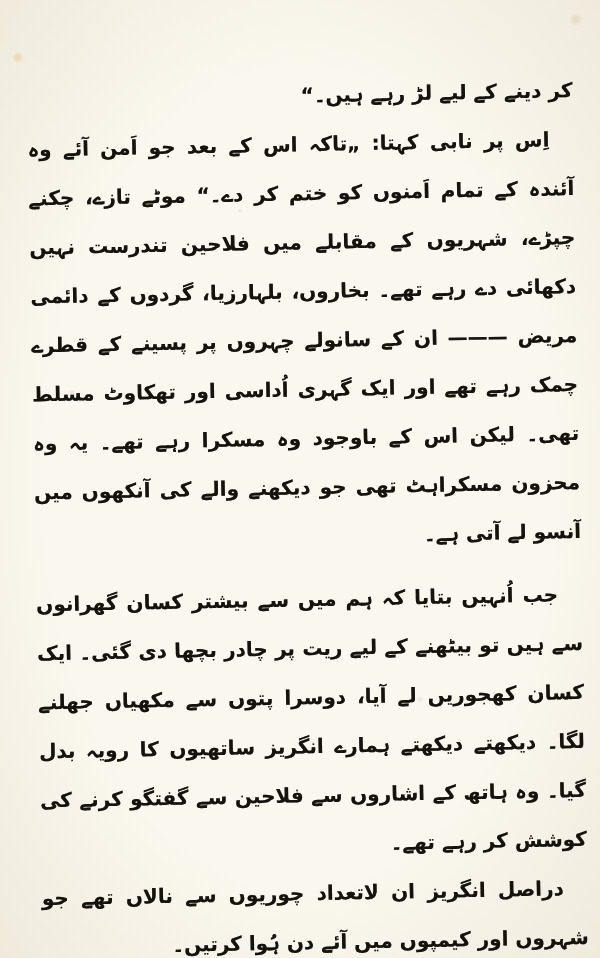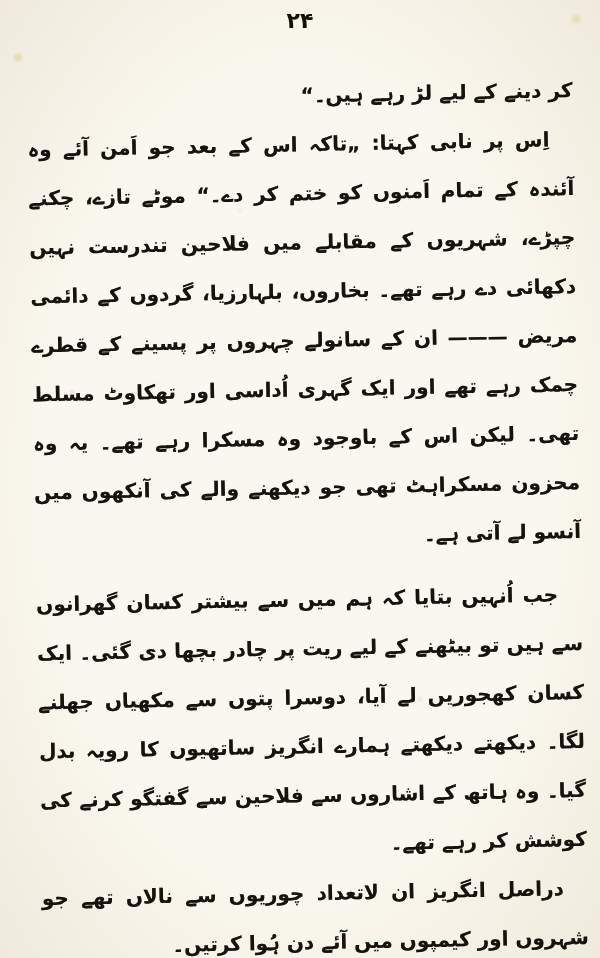--- a/index.html
+++ b/index.html
@@ -58,21 +58,20 @@
   .para.tail {
     text-indent: 0; 
   }
   .para.gap-before { margin-top: 14px; }
 </style>
 </head>
 <body>
 
 <div class="page">
 
-  <div class="page-number">۲۴</div>
 
   <div class="content">
 
     <p class="para tail">کر دینے کے لیے لڑ رہے ہیں۔“</p>
 
     <p class="para">اِس پر نابی کہتا: „تاکہ اس کے بعد جو اَمن آئے وہ آئندہ کے تمام اَمنوں کو ختم کر دے۔“ موٹے تازے، چکنے چپڑے، شہریوں کے مقابلے میں فلاحین تندرست نہیں دکھائی دے رہے تھے۔ بخاروں، بلہارزیا، گردوں کے دائمی مریض ——— ان کے سانولے چہروں پر پسینے کے قطرے چمک رہے تھے اور ایک گہری اُداسی اور تھکاوٹ مسلط تھی۔ لیکن اس کے باوجود وہ مسکرا رہے تھے۔ یہ وہ محزون مسکراہٹ تھی جو دیکھنے والے کی آنکھوں میں آنسو لے آتی ہے۔</p>
 
     <p class="para gap-before">جب اُنہیں بتایا کہ ہم میں سے بیشتر کسان گھرانوں سے ہیں تو بیٹھنے کے لیے ریت پر چادر بچھا دی گئی۔ ایک کسان کھجوریں لے آیا، دوسرا پتوں سے مکھیاں جھلنے لگا۔ دیکھتے دیکھتے ہمارے انگریز ساتھیوں کا رویہ بدل گیا۔ وہ ہاتھ کے اشاروں سے فلاحین سے گفتگو کرنے کی کوشش کر رہے تھے۔</p>
 
     <p class="para">دراصل انگریز ان لاتعداد چوریوں سے نالاں تھے جو شہروں اور کیمپوں میں آئے دن ہُوا کرتیں۔</p>

